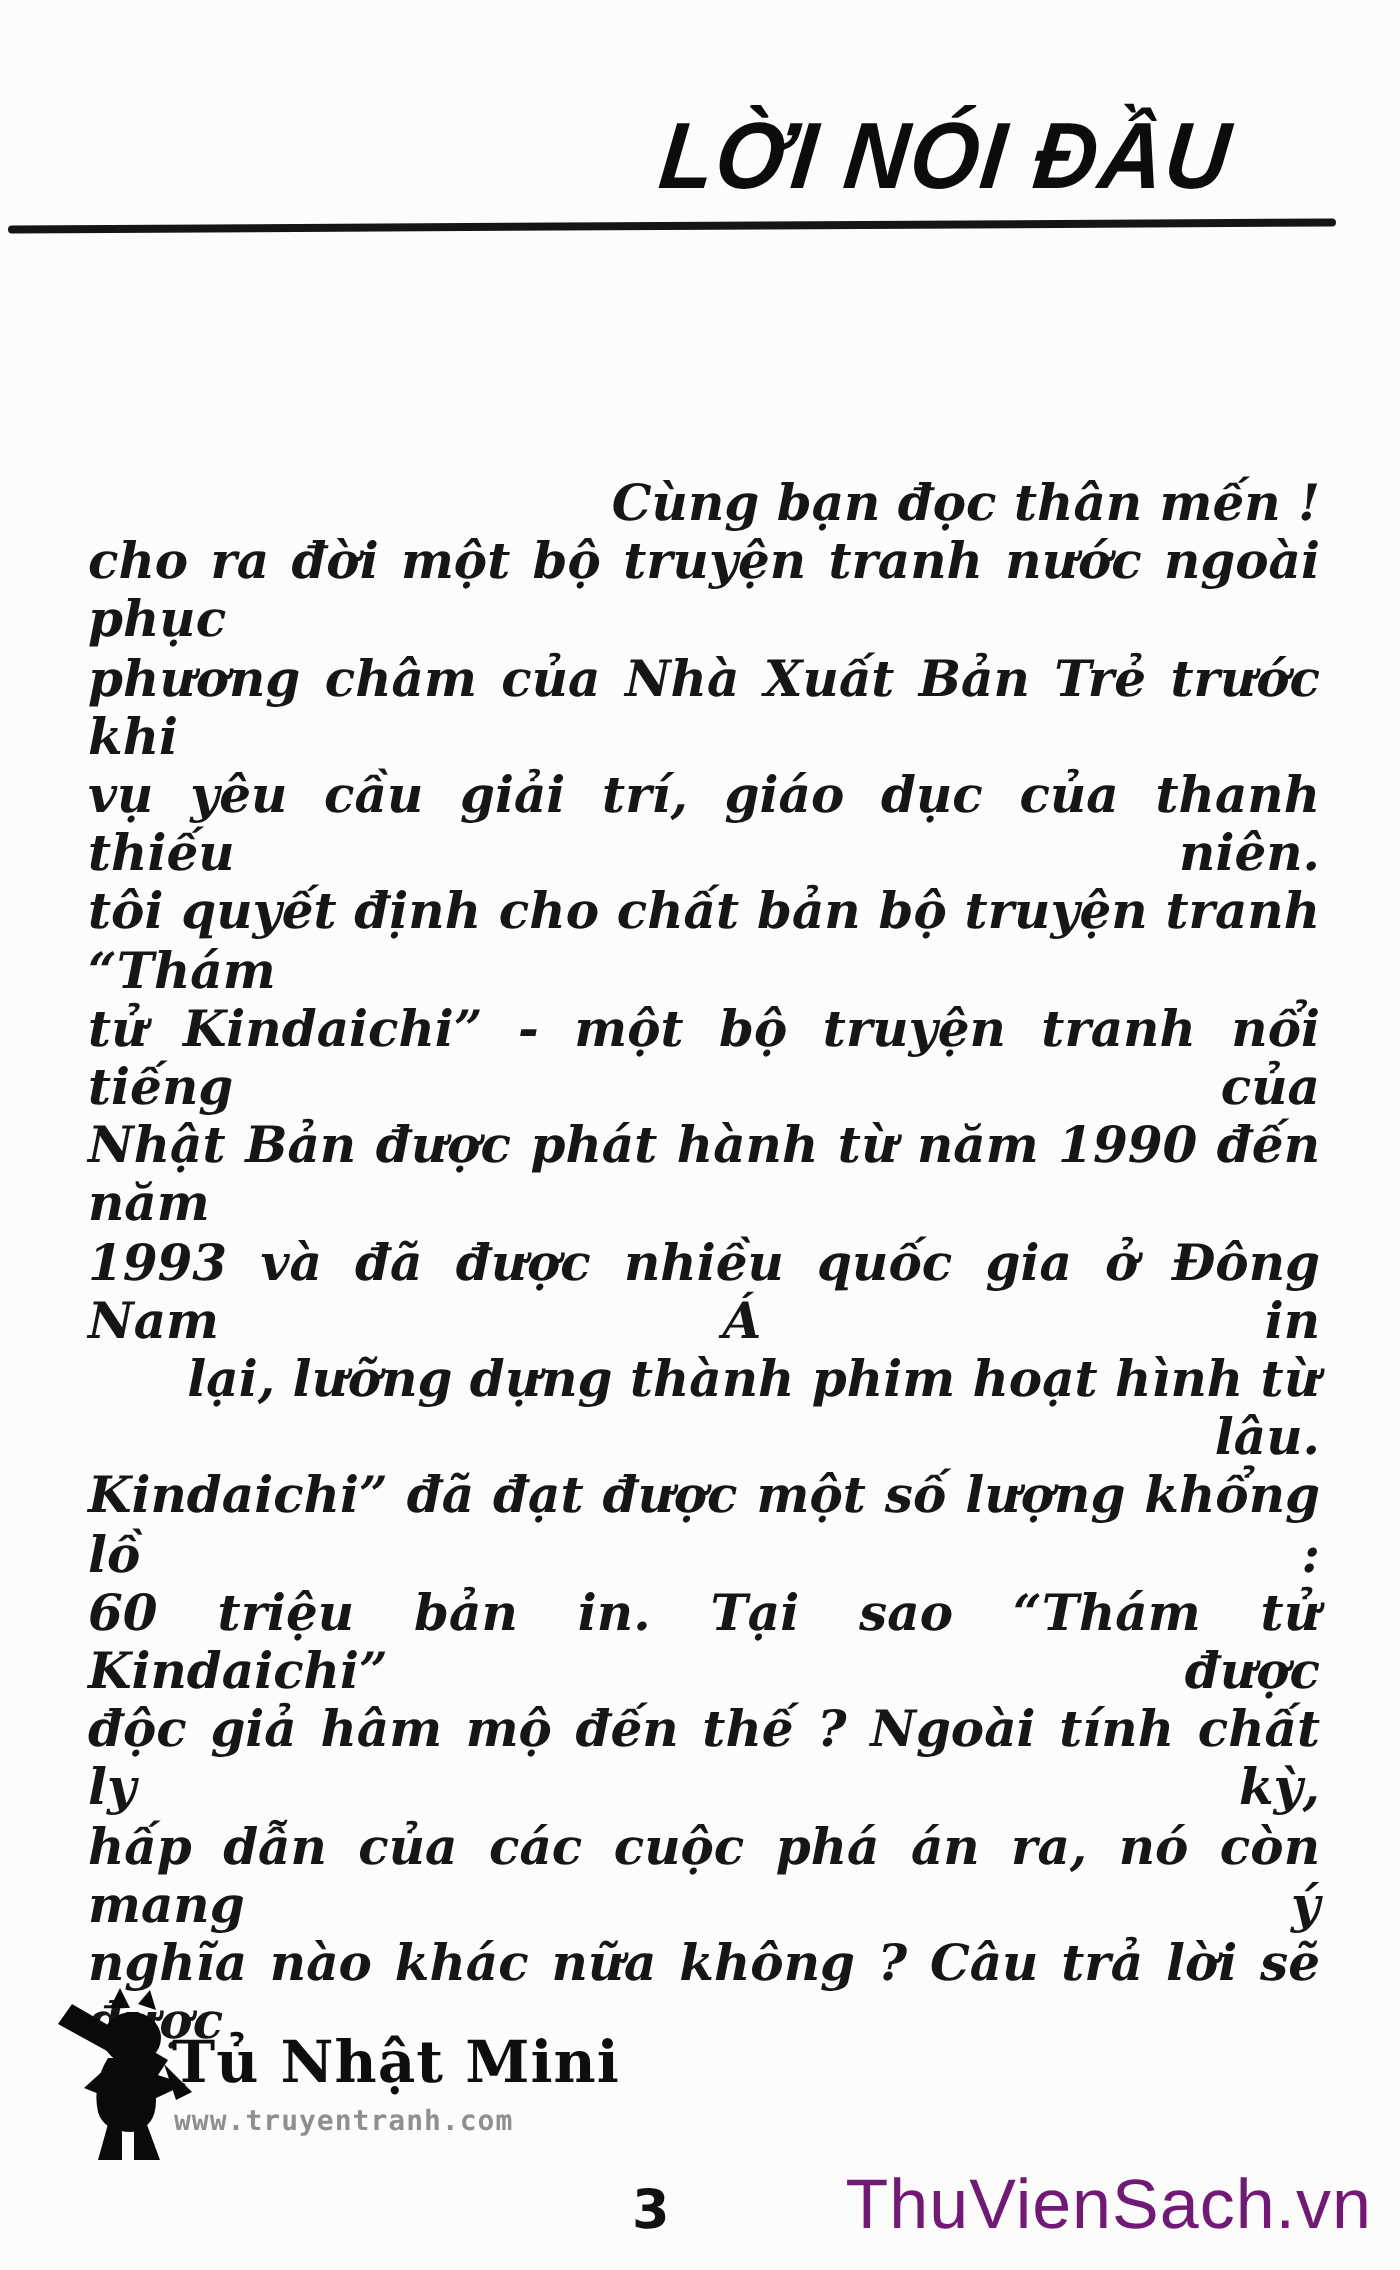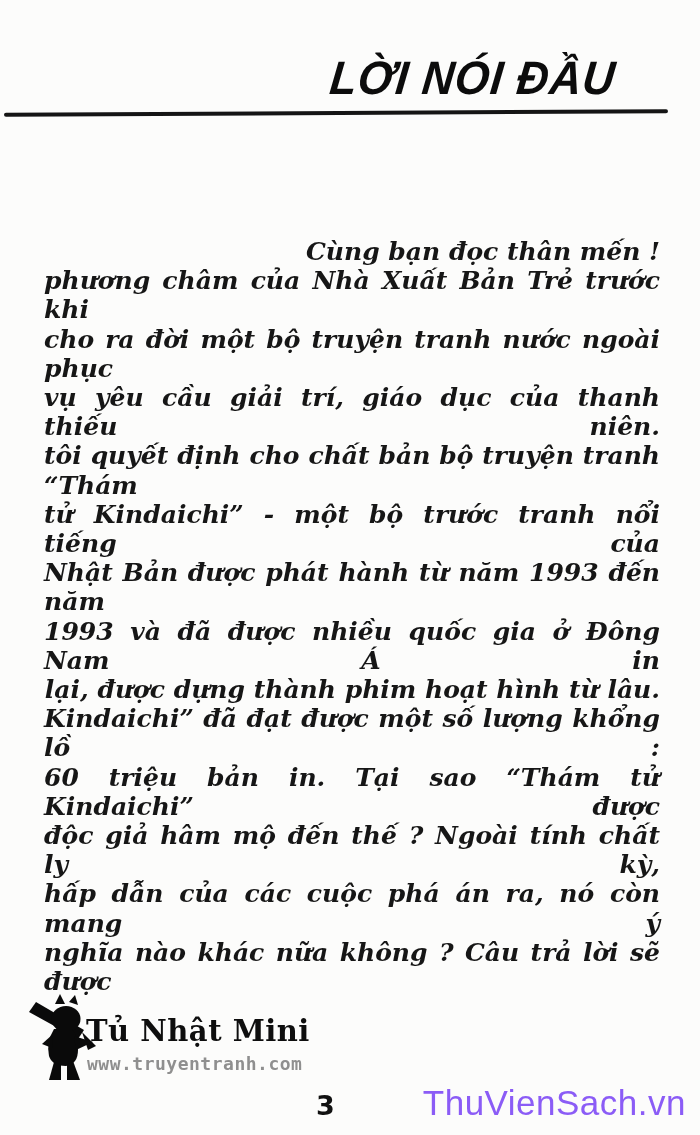--- a/index.html
+++ b/index.html
@@ -67,64 +67,64 @@
     font-size:29px;
     letter-spacing:.5px;
     color:#0e0e0e;
     white-space:nowrap;
   }
   .publisher-website{
     position:absolute;
     left:61px;top:59px;
     font-family:"DejaVu Sans Mono", monospace;
     font-weight:700;
-    font-size:18px;
+    font-size:14px;
     letter-spacing:.5px;
     color:#8f8f8f;
     white-space:nowrap;
   }
   .page-number{
     position:absolute;
     left:316px;top:1090px;
     font-family:"DejaVu Sans", sans-serif;
     font-weight:700;
     font-size:27px;
     color:#111;
   }
   .site-watermark{
     position:absolute;
     right:14px;top:1083px;
     font-family:"Liberation Sans", sans-serif;
     font-weight:400;
     font-size:35px;
     letter-spacing:.5px;
-    color:#8b5cf6;
+    color:#701a75;
     white-space:nowrap;
   }
 </style>
 </head>
 <body>
 
 <div class="page">
 
   <div>
     <div class="page-title">LỜI NÓI ĐẦU</div>
     <div class="title-underline"></div>
   </div>
 
   <div class="body-text">
       <div class="line indent">Cùng bạn đọc thân mến !</div>
+      <div class="line just">cho ra đời một bộ truyện tranh nước ngoài phục</div>
       <div class="line just">phương châm của Nhà Xuất Bản Trẻ trước khi</div>
-      <div class="line just">cho ra đời một bộ truyện tranh nước ngoài phục</div>
       <div class="line just">vụ yêu cầu giải trí, giáo dục của thanh thiếu niên.</div>
       <div class="line just">tôi quyết định cho chất bản bộ truyện tranh “Thám</div>
-      <div class="line just">tử Kindaichi” - một bộ trước tranh nổi tiếng của</div>
-      <div class="line just">Nhật Bản được phát hành từ năm 1993 đến năm</div>
+      <div class="line just">tử Kindaichi” - một bộ truyện tranh nổi tiếng của</div>
+      <div class="line just">Nhật Bản được phát hành từ năm 1990 đến năm</div>
       <div class="line just">1993 và đã được nhiều quốc gia ở Đông Nam Á in</div>
-      <div class="line">lại, được dựng thành phim hoạt hình từ lâu.</div>
+      <div class="line">lại, lưỡng dựng thành phim hoạt hình từ lâu.</div>
       <div class="line just">Kindaichi” đã đạt được một số lượng khổng lồ :</div>
       <div class="line just">60 triệu bản in. Tại sao “Thám tử Kindaichi” được</div>
       <div class="line just">độc giả hâm mộ đến thế ? Ngoài tính chất ly kỳ,</div>
       <div class="line just">hấp dẫn của các cuộc phá án ra, nó còn mang ý</div>
       <div class="line just">nghĩa nào khác nữa không ? Câu trả lời sẽ được</div>
     </div>
 
   <div>
 
     <div class="publisher-logo">

